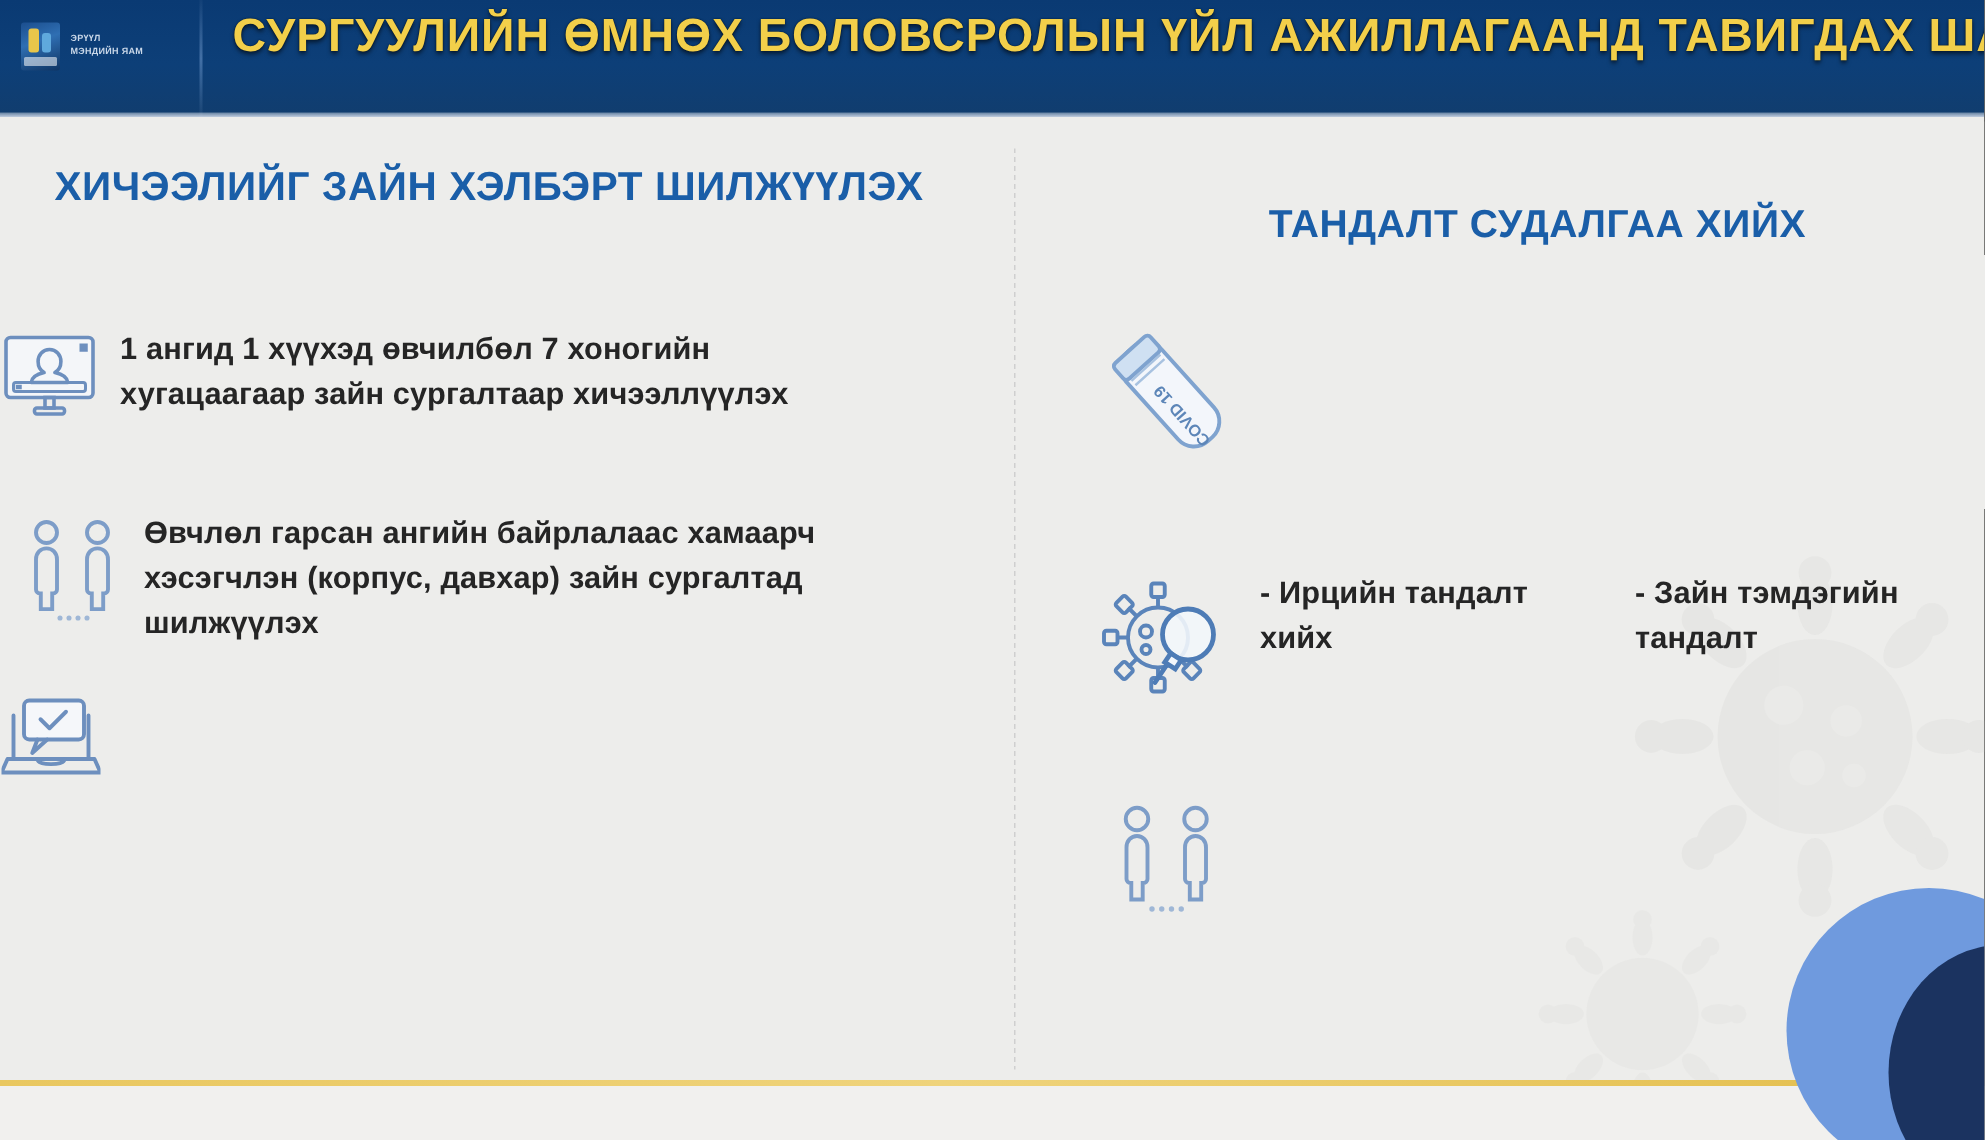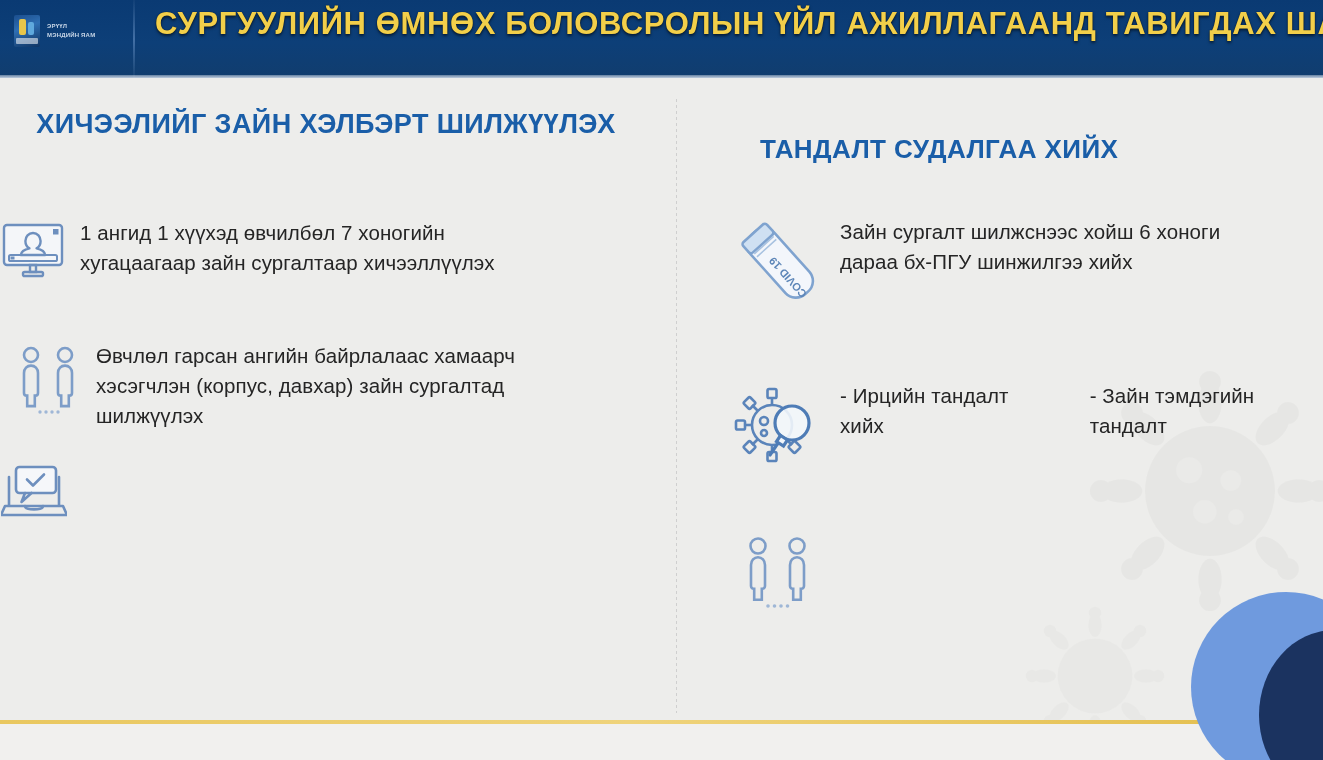--- a/index.html
+++ b/index.html
@@ -179,21 +179,21 @@
     left: 16px; top: 25px;
     width: 620px;
     text-align: center;
     font-size: 27px;
     line-height: 36px;
   }
   #heading-right {
     position: absolute;
     left: 60px; top: 50px;
     width: 530px;
-    text-align: left;
+    text-align: center;
     font-size: 26px;
     line-height: 36px;
   }
 
   
   .row {
     position: absolute;
     display: flex;
     align-items: flex-start;
   }
@@ -203,20 +203,21 @@
     align-items: flex-start;
     justify-content: center;
   }
   .row-icon svg { display: block; }
   .row-text {
     font-size: 20.5px;
     line-height: 30px;
     color: #252525;
     letter-spacing: 0.1px;
     white-space: pre-line;
+    font-weight: bold;
   }
 
   
   #row-l1 { left: 0px;  top: 137px; width: 700px; }
   #row-l1 .row-icon { width: 68px; margin-right: 12px; padding-top: 4px; }
   #row-l2 { left: 16px;  top: 260px; width: 700px; }
   #row-l2 .row-icon { width: 68px; margin-right: 12px; padding-top: 4px; }
   #row-l3 { left: 0px;  top: 378px; width: 700px; }
   #row-l3 .row-icon { width: 68px; margin-right: 12px; padding-top: 4px; }
 
@@ -380,22 +381,20 @@
       <div class="row-icon">
         <svg width="92" height="92" viewBox="0 0 92 92">
           <g transform="rotate(-42 46 46)">
             <rect x="30" y="6" width="32" height="80" rx="14" fill="#f3f6fb" stroke="#7fa3cf" stroke-width="2.6"></rect>
             <rect x="30" y="6" width="32" height="14" rx="3" fill="#cfe0f2" stroke="#7fa3cf" stroke-width="2.6"></rect>
             <path d="M33 22h26M33 26h26" stroke="#a8c2e0" stroke-width="1.6"></path>
             <text x="46" y="62" text-anchor="middle" font-family="Liberation Sans, sans-serif" font-size="11" font-weight="bold" fill="#5d86b8" transform="rotate(-90 46 62)">COVID 19</text>
           </g>
         </svg>
       </div>
-      <div class="row-text">Зайн сургалт шилжснээс хойш 6 хоноги
-дараа бх-ПГУ шинжилгээ хийх</div>
     </div>
 
     <div class="row clip-right" id="row-r2">
       <div class="row-icon">
         <svg width="92" height="92" viewBox="0 0 92 92">
           <g fill="none" stroke="#5a84ba" stroke-width="2.6" stroke-linejoin="round">
             <circle cx="38" cy="44" r="20"></circle>
             <g>
               <path d="M38 24v-8"></path>
                 <rect x="33.5" y="8" width="9" height="9" rx="1.6"></rect>

